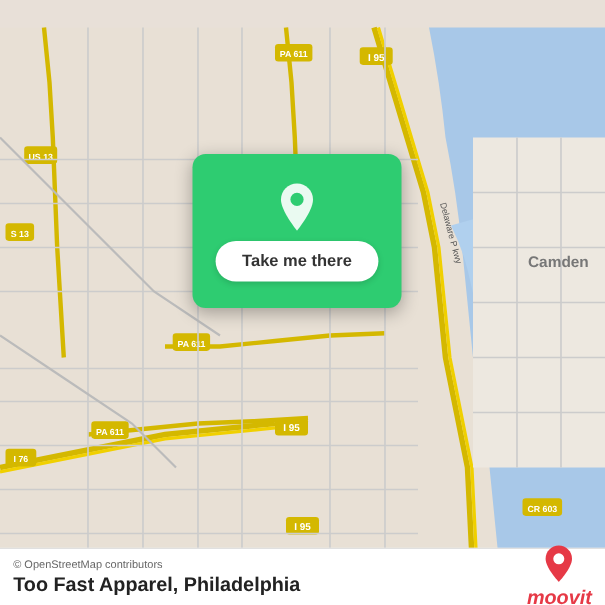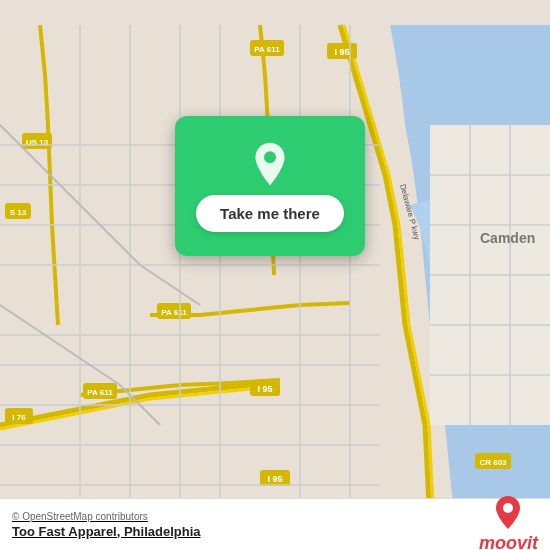--- a/index.html
+++ b/index.html
@@ -23,21 +23,21 @@
     
     #map-svg {
       position: absolute;
       top: 0; left: 0;
       width: 100%; height: 100%;
     }
 
     
     #location-card {
       position: absolute;
-      top: 116px;
+      top: 140px;
       left: 175px;
       width: 190px;
       height: 140px;
       background-color: #2ecc71;
       border-radius: 12px;
       display: flex;
       flex-direction: column;
       align-items: center;
       justify-content: center;
       gap: 6px;
@@ -68,36 +68,35 @@
       bottom: 0;
       left: 0;
       width: 100%;
       background: white;
       padding: 8px 12px;
       display: flex;
       align-items: center;
       justify-content: space-between;
       border-top: 1px solid #ddd;
       height: 52px;
-      text-decoration: underline;
     }
 
     #bottom-left {
       display: flex;
       flex-direction: column;
     }
 
     #osm-credit {
       font-size: 10px;
       color: #666;
       margin-bottom: 2px;
     }
 
     #location-name {
-      font-size: 13px;
+      font-size: 18px;
       font-weight: 600;
       color: #222;
     }
 
     #moovit-logo {
       display: flex;
       align-items: center;
       gap: 4px;
       flex-direction: column;
     }

